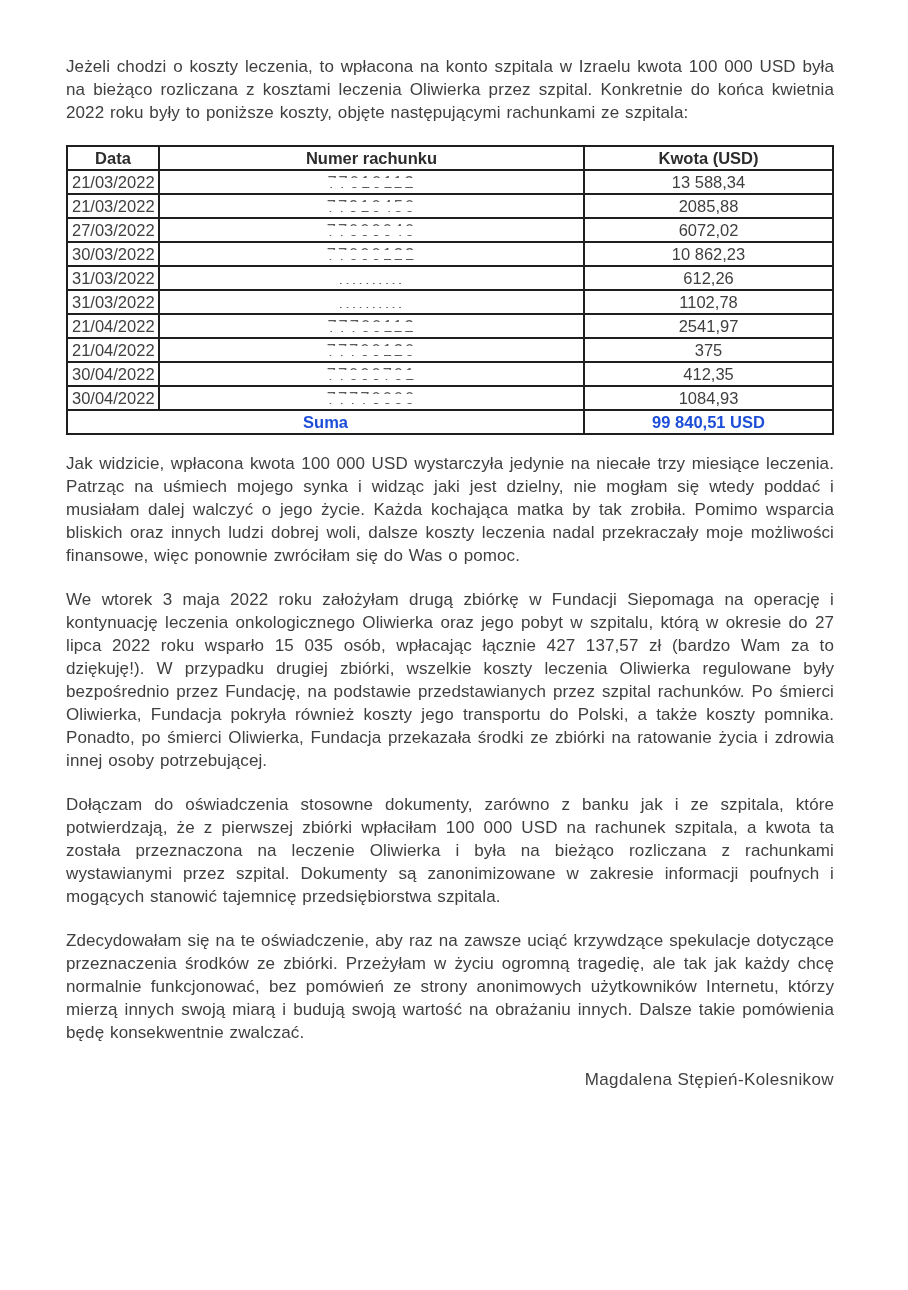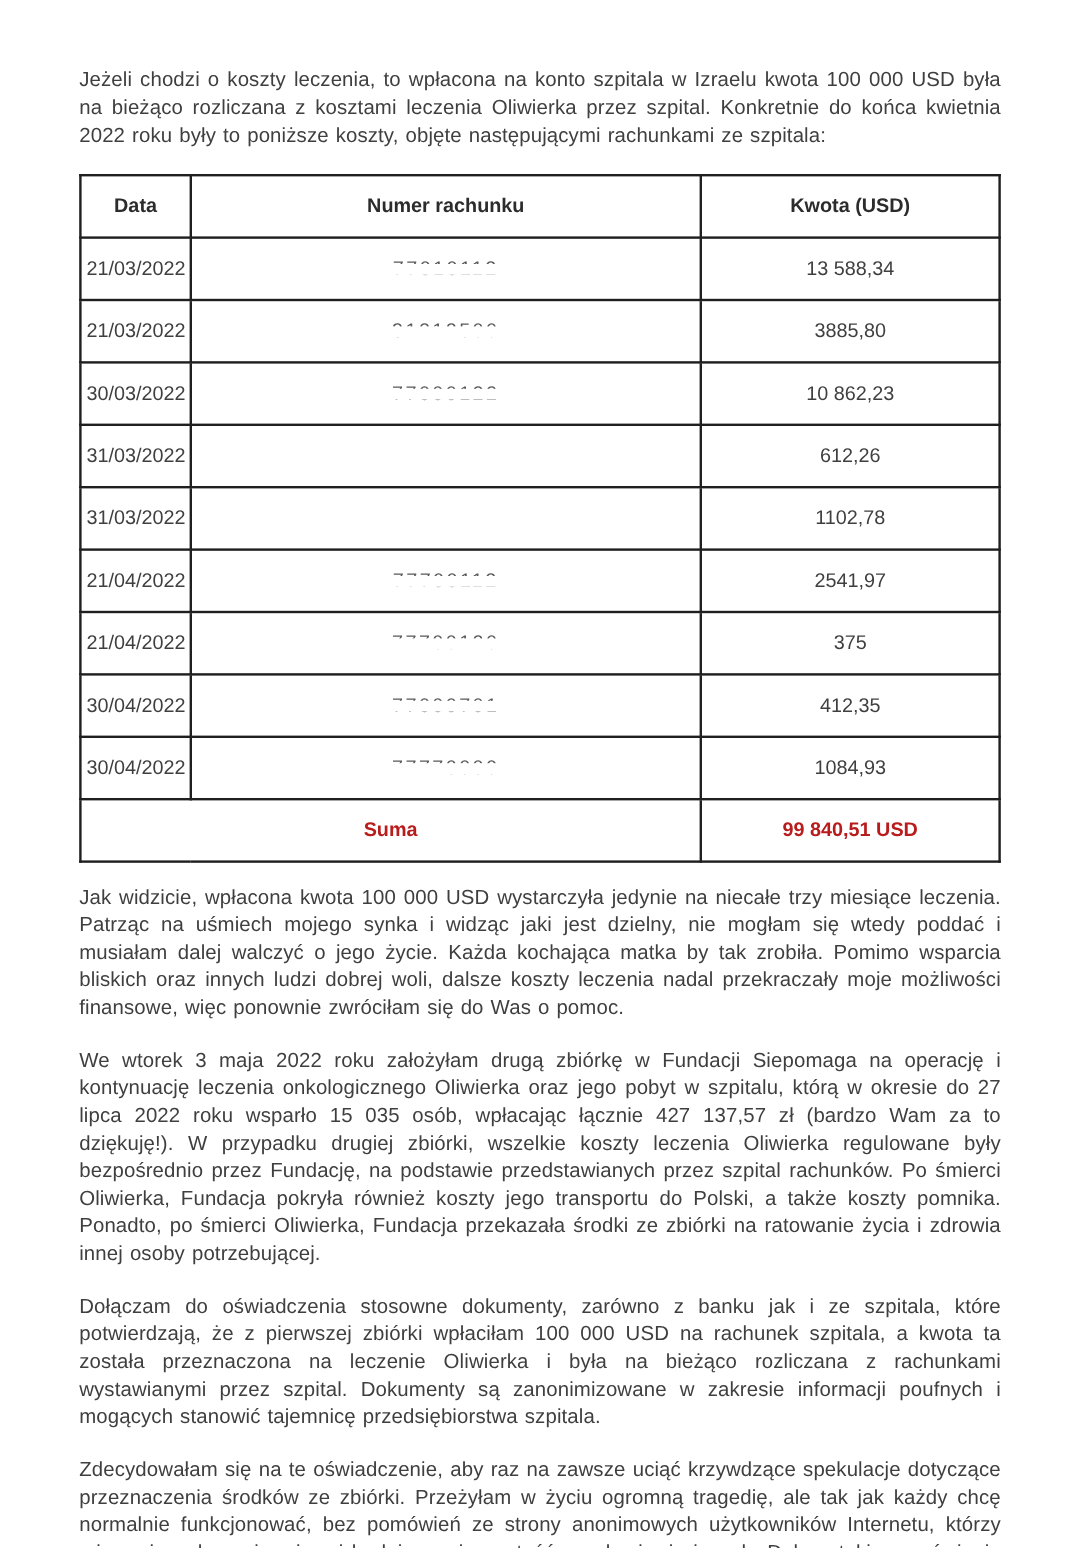--- a/index.html
+++ b/index.html
@@ -28,33 +28,33 @@
     border-collapse:collapse;
     margin:13px 0 17px 0;
     table-layout:fixed;
   }
   table.costs, table.costs td, table.costs th{
     border:2px solid #1f1f1f;
   }
   table.costs th, table.costs td{
     font-size:16.5px;
     line-height:20px;
-    padding:15px 4px;
+    padding:1px 4px;
     text-align:center;
     white-space:nowrap;
     overflow:hidden;
   }
   table.costs th{
     font-weight:bold;
     color:#2c2c2c;
   }
   col.c-date{width:12%;}
   col.c-num{width:55.5%;}
   col.c-amt{width:32.5%;}
-  .sum-label,.sum-value{font-weight:bold;color:#b91c1c;}
+  .sum-label,.sum-value{font-weight:bold;color:#1d4ed8;}
   
   .redacted{
     position:relative;
     display:inline-block;
     color:#5a5a5a;
     letter-spacing:2px;
   }
   .redacted::after{
     content:"";
     position:absolute;
@@ -90,22 +90,27 @@
       </tr>
     </thead>
     <tbody>
       <tr>
         <td>21/03/2022</td>
         <td><span class="redacted">77010112</span></td>
         <td>13 588,34</td>
       </tr>
       <tr>
         <td>21/03/2022</td>
-        <td><span class="redacted">31212500</span></td>
-        <td>3885,80</td>
+        <td><span class="redacted">77910450</span></td>
+        <td>2085,88</td>
+      </tr>
+      <tr>
+        <td>27/03/2022</td>
+        <td><span class="redacted">77000040</span></td>
+        <td>6072,02</td>
       </tr>
       <tr>
         <td>30/03/2022</td>
         <td><span class="redacted">77000122</span></td>
         <td>10 862,23</td>
       </tr>
       <tr>
         <td>31/03/2022</td>
         <td><span class="redacted">..........</span></td>
         <td>612,26</td>

